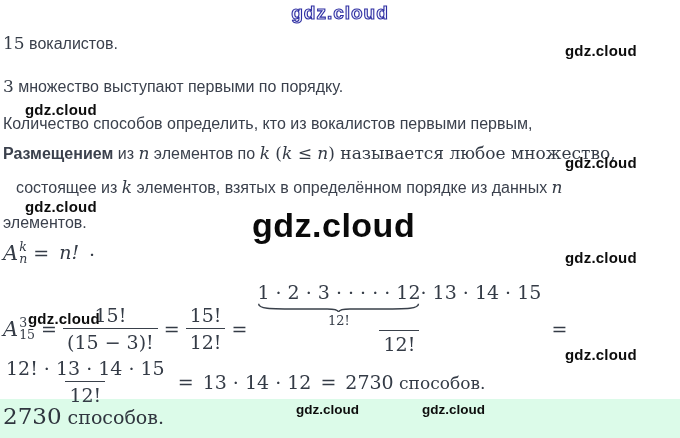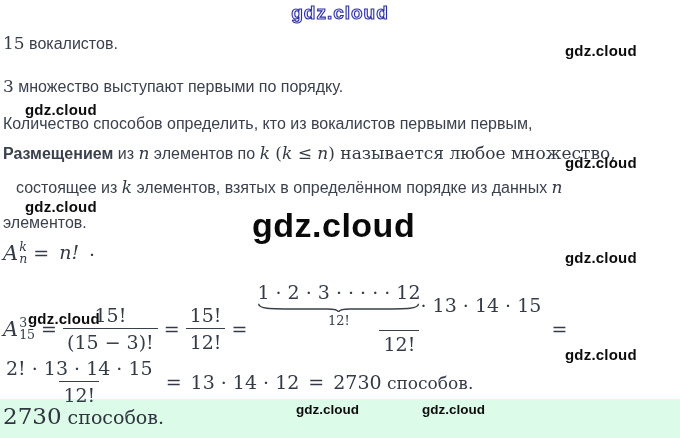--- a/index.html
+++ b/index.html
@@ -28,21 +28,21 @@
   .mvar{font-style:italic;}
   .mrow{display:flex;align-items:center;font-size:19px;z-index:2;}
   .g6{gap:6px;} .g9{gap:9px;}
   .frac{display:inline-flex;flex-direction:column;align-items:center;text-align:center;}
   .frac .num{padding:0 4px 2px 4px;white-space:nowrap;}
   .frac .den{border-top:1.6px solid #39404a;padding:2px 4px 0 4px;white-space:nowrap;}
   .scripted{display:inline-flex;align-items:center;white-space:nowrap;}
   .sc{display:inline-flex;flex-direction:column;font-size:12.5px;line-height:12px;margin-left:1px;text-align:left;}
   .period{align-self:flex-end;margin-bottom:7px;}
   .bigfrac{margin-bottom:21px;}
-  .bignum{display:flex;align-items:center;white-space:nowrap;}
+  .bignum{display:flex;align-items:flex-start;white-space:nowrap;}
   .ubgroup{display:inline-flex;flex-direction:column;align-items:center;}
   .ubrace{width:100%;height:9px;display:block;}
   .ublabel{font-size:13px;margin-top:1px;}
   
   .band{left:0;top:399px;width:680px;height:39px;background:#dcfbe9;z-index:1;}
   .answer{left:3px;top:403px;z-index:2;font-family:"DejaVu Serif","Liberation Serif",serif;color:#30363f;white-space:nowrap;}
   .answer .n{font-size:23px;}
   .answer .t{font-size:19px;}
 </style>
 </head>
@@ -125,21 +125,21 @@
     </span>
     <span class="den">12!</span>
   </span>
   <span>=</span>
 </div>
 <div class="abs wm" style="left:28px;top:310px;">gdz.cloud</div>
 <div class="abs wm" style="left:565px;top:346px;">gdz.cloud</div>
 
 <div class="abs mrow math g9" style="left:2px;top:357px;">
   <span class="frac">
-    <span class="num">2! · 13 · 14 · 15</span>
+    <span class="num">12! · 13 · 14 · 15</span>
     <span class="den">12!</span>
   </span>
   <span>=</span>
   <span>13 · 14 · 12</span>
   <span>=</span>
   <span><span>2730</span><span style="font-size:17px;"> способов.</span></span>
 </div>
 
 <div class="abs band"></div>
 <div class="abs answer">

